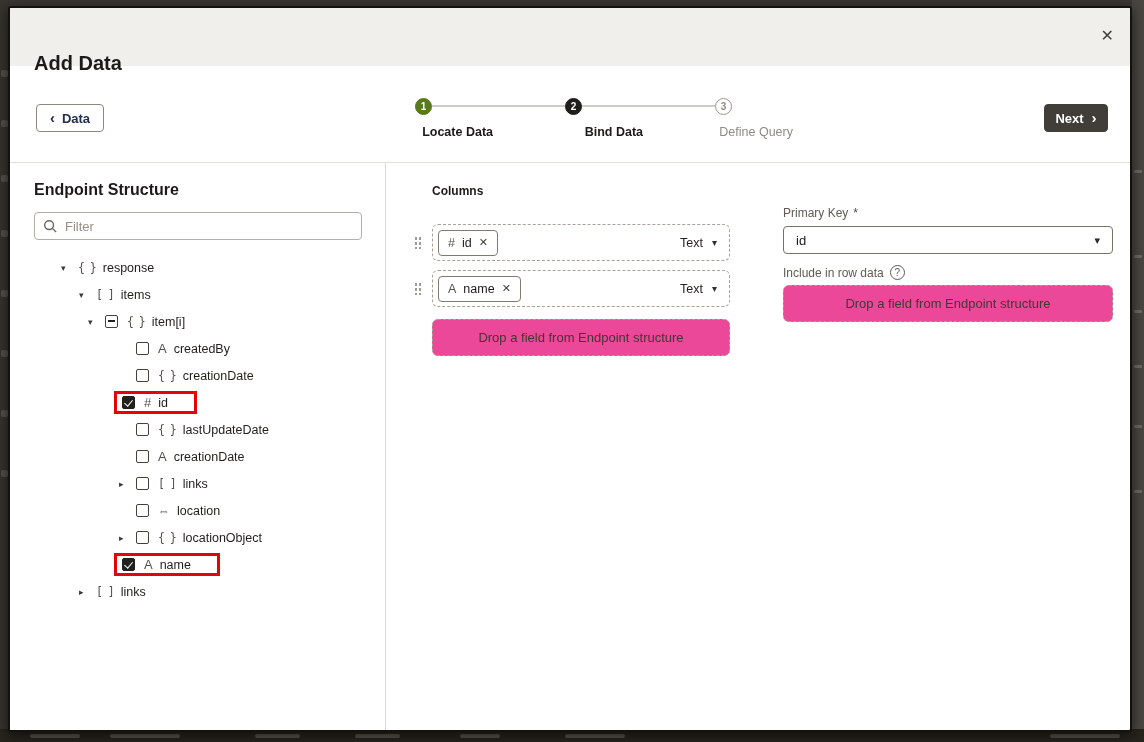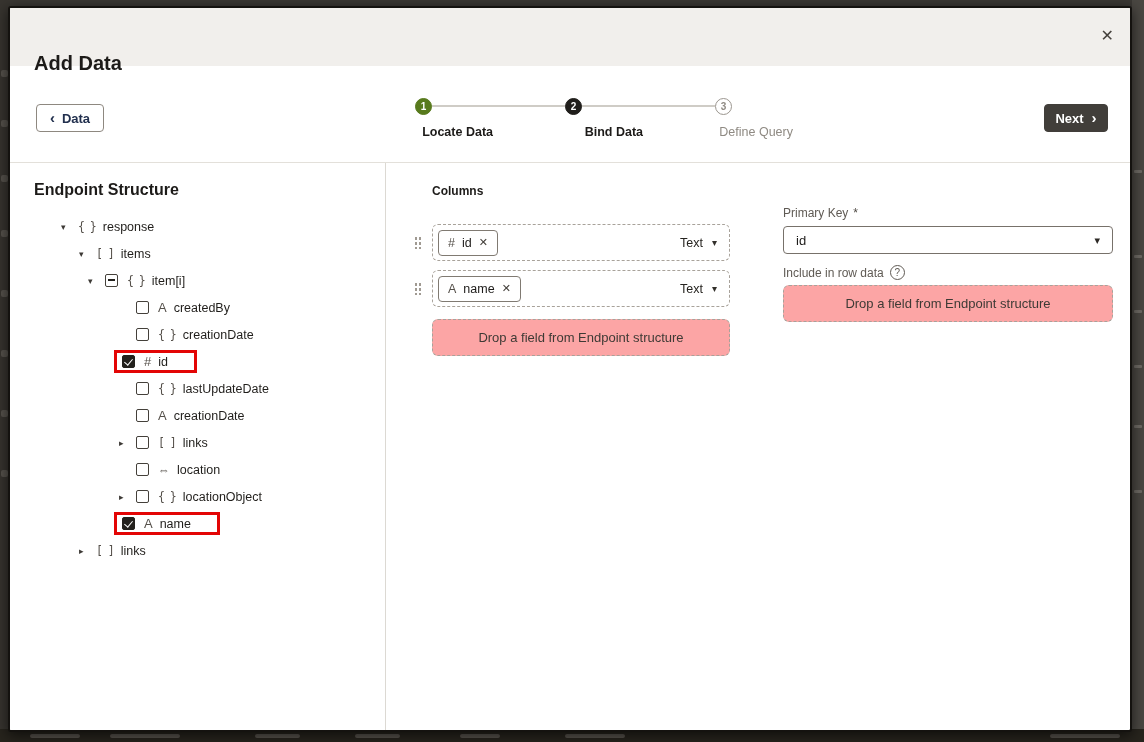--- a/index.html
+++ b/index.html
@@ -79,21 +79,21 @@
   .drag { position:absolute; width:8px; height:13px;
           background-image:radial-gradient(#a09a92 1.2px, transparent 1.4px); background-size:4px 5px; }
   .col-row { position:absolute; left:422px; width:298px; height:37px; border:1px dashed #a8a29a; border-radius:6px;
              background:#fff; display:flex; align-items:center; padding:0 12px 0 5px; }
   .chip { display:inline-flex; align-items:center; gap:7px; border:1px solid #807a72; border-radius:4px;
           background:#fff; height:26px; padding:0 9px; font-size:12.5px; color:#1d1b19; cursor:grab; }
   .chip .cicon { color:#55504a; font-size:12.5px; }
   .chip .x { color:#403c37; font-size:11px; cursor:pointer; }
   .type-dd { margin-left:auto; display:flex; align-items:center; gap:9px; font-size:12.5px; color:#262420; cursor:pointer; }
   .type-dd .caret { font-size:10px; color:#33302b; }
-  .dropzone { position:absolute; border:1px dashed #a8a29a; border-radius:6px; background:#fca5a5;
+  .dropzone { position:absolute; border:1px dashed #a8a29a; border-radius:6px; background:#ec4899;
               display:flex; align-items:center; justify-content:center; font-size:13px; color:#3e3a35; }
 
   
   .pk-label { position:absolute; left:773px; top:198px; font-size:12px; color:#5f5a54; }
   .pk-label .req { margin-left:5px; color:#4f4a44; }
   .pk-select { position:absolute; left:773px; top:218px; width:330px; height:28px; border:1px solid #77716a;
                border-radius:4px; background:#fff; display:flex; align-items:center; padding:0 12px;
                font-size:13px; color:#1d1b19; cursor:pointer; }
   .pk-select .caret { margin-left:auto; font-size:11px; color:#2c2925; }
   .inc-label { position:absolute; left:773px; top:257px; font-size:12px; color:#5f5a54; display:flex; align-items:center; gap:6px; }
@@ -161,20 +161,27 @@
     <span>3</span>
   </div>
   <div class="step-label done" style="left:343px">Locate Data</div>
   <div class="step-label done" style="left:493px">Bind Data</div>
   <div class="step-label todo" style="left:643px">Define Query</div>
 
   <div class="hdivider"></div>
 
   <div class="left-panel">
     <div class="ep-title">Endpoint Structure</div>
+    <div class="filter-wrap">
+      <svg width="15" height="15" viewBox="0 0 16 16">
+        <circle cx="6.5" cy="6.5" r="4.7" fill="none" stroke="#6b6660" stroke-width="1.5"></circle>
+        <line x1="10.2" y1="10.2" x2="14" y2="14" stroke="#6b6660" stroke-width="1.5"></line>
+      </svg>
+      <input class="filter-input" placeholder="Filter" style="">
+    </div>
 
     <div class="tree">
 
       <div class="trow" style="margin-left:27px">
         <span class="arrow">▾</span>
         <span class="ticon mono">{ }</span>
         <span>response</span>
       </div>
 
       <div class="trow" style="margin-left:45px">

